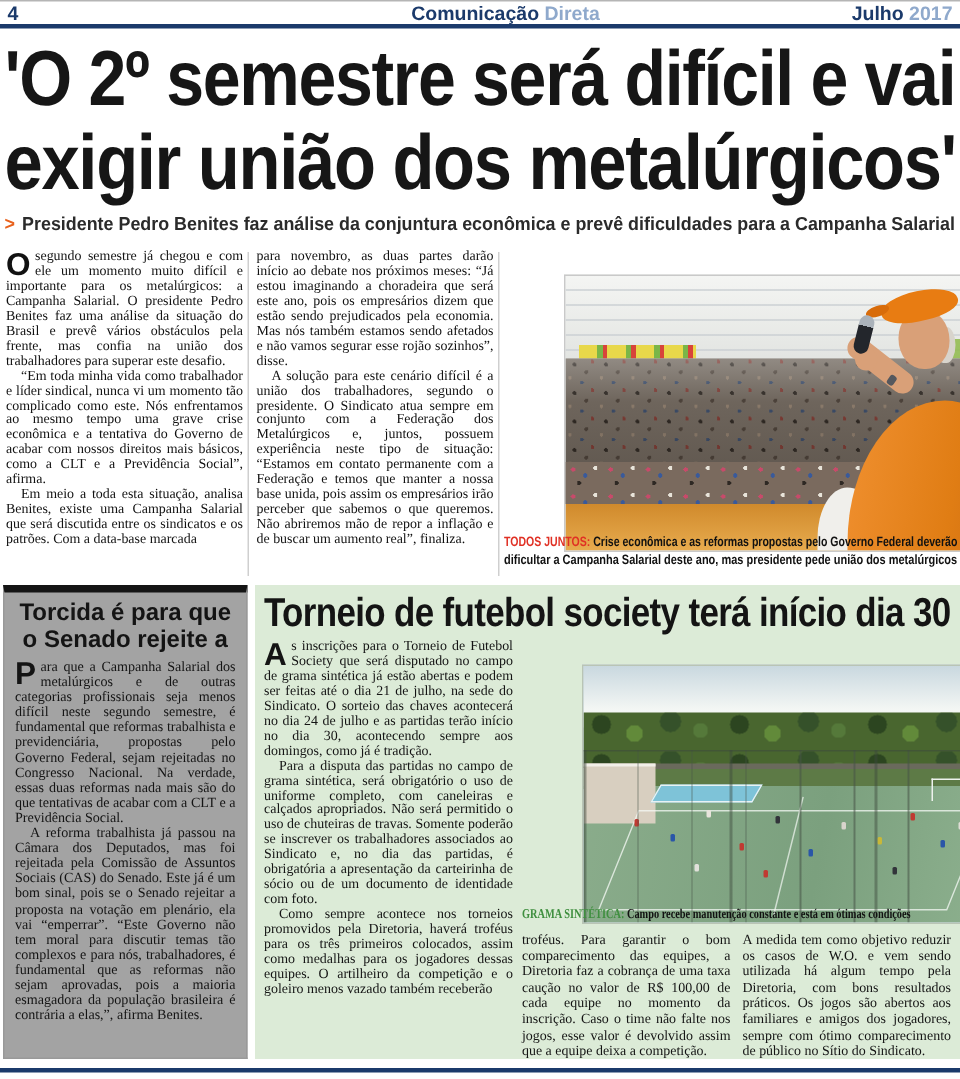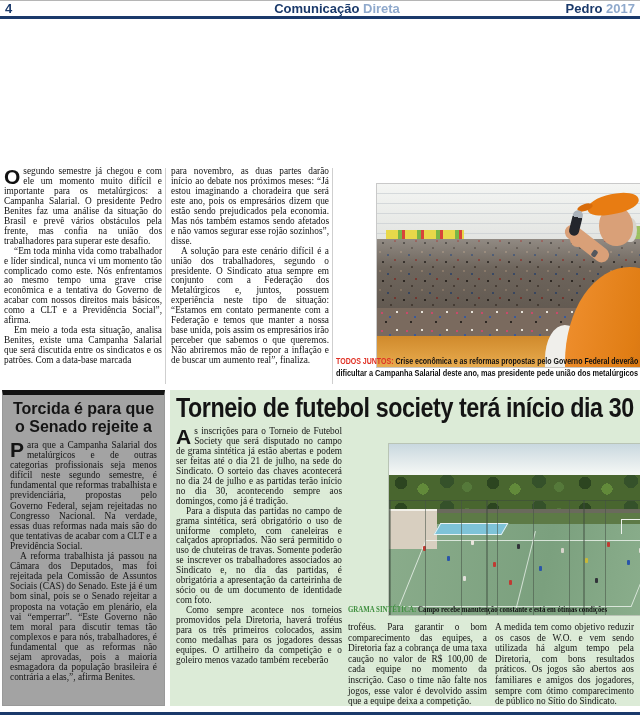--- a/index.html
+++ b/index.html
@@ -164,26 +164,33 @@
 
 <div class="page">
 
   <header class="page-header">
     <span class="navy">4</span>
     <div class="masthead">
       <span class="navy">Comunicação</span>
       <span class="lblue">Direta</span>
     </div>
     <div>
-      <span class="navy">Pedro</span>
+      <span class="navy">Julho</span>
       <span class="lblue">2017</span>
     </div>
   </header>
 
-
+  <div class="headline">
+    <div class="hline"><span class="fitline fill" style="transform: scaleX(0.872077);">'O 2º semestre será difícil e vai</span></div>
+    <div class="hline"><span class="fitline fill" style="transform: scaleX(0.88178);">exigir união dos metalúrgicos'</span></div>
+  </div>
+
+  <div class="subhead">
+    <span class="fitline" style="transform: scaleX(0.953383);"><span class="arrow">&gt;</span><span>Presidente Pedro Benites faz análise da conjuntura econômica e prevê dificuldades para a Campanha Salarial</span></span>
+  </div>
 
   <section class="bodycol col1">
     <p class="para"><span class="dropcap">O</span><span>segundo semestre já chegou e com ele um momento muito difícil e importante para os metalúrgicos: a Campanha Salarial. O presidente Pedro Benites faz uma análise da situação do Brasil e prevê vários obstáculos pela frente, mas confia na união dos trabalhadores para superar este desafio.</span></p>
     <p class="para">“Em toda minha vida como trabalhador e líder sindical, nunca vi um momento tão complicado como este. Nós enfrentamos ao mesmo tempo uma grave crise econômica e a tentativa do Governo de acabar com nossos direitos mais básicos, como a CLT e a Previdência Social”, afirma.</p>
     <p class="para">Em meio a toda esta situação, analisa Benites, existe uma Campanha Salarial que será discutida entre os sindicatos e os patrões. Com a data-base marcada</p>
   </section>
 
   <div class="vrule vr1"></div>
 
   <section class="bodycol col2">

